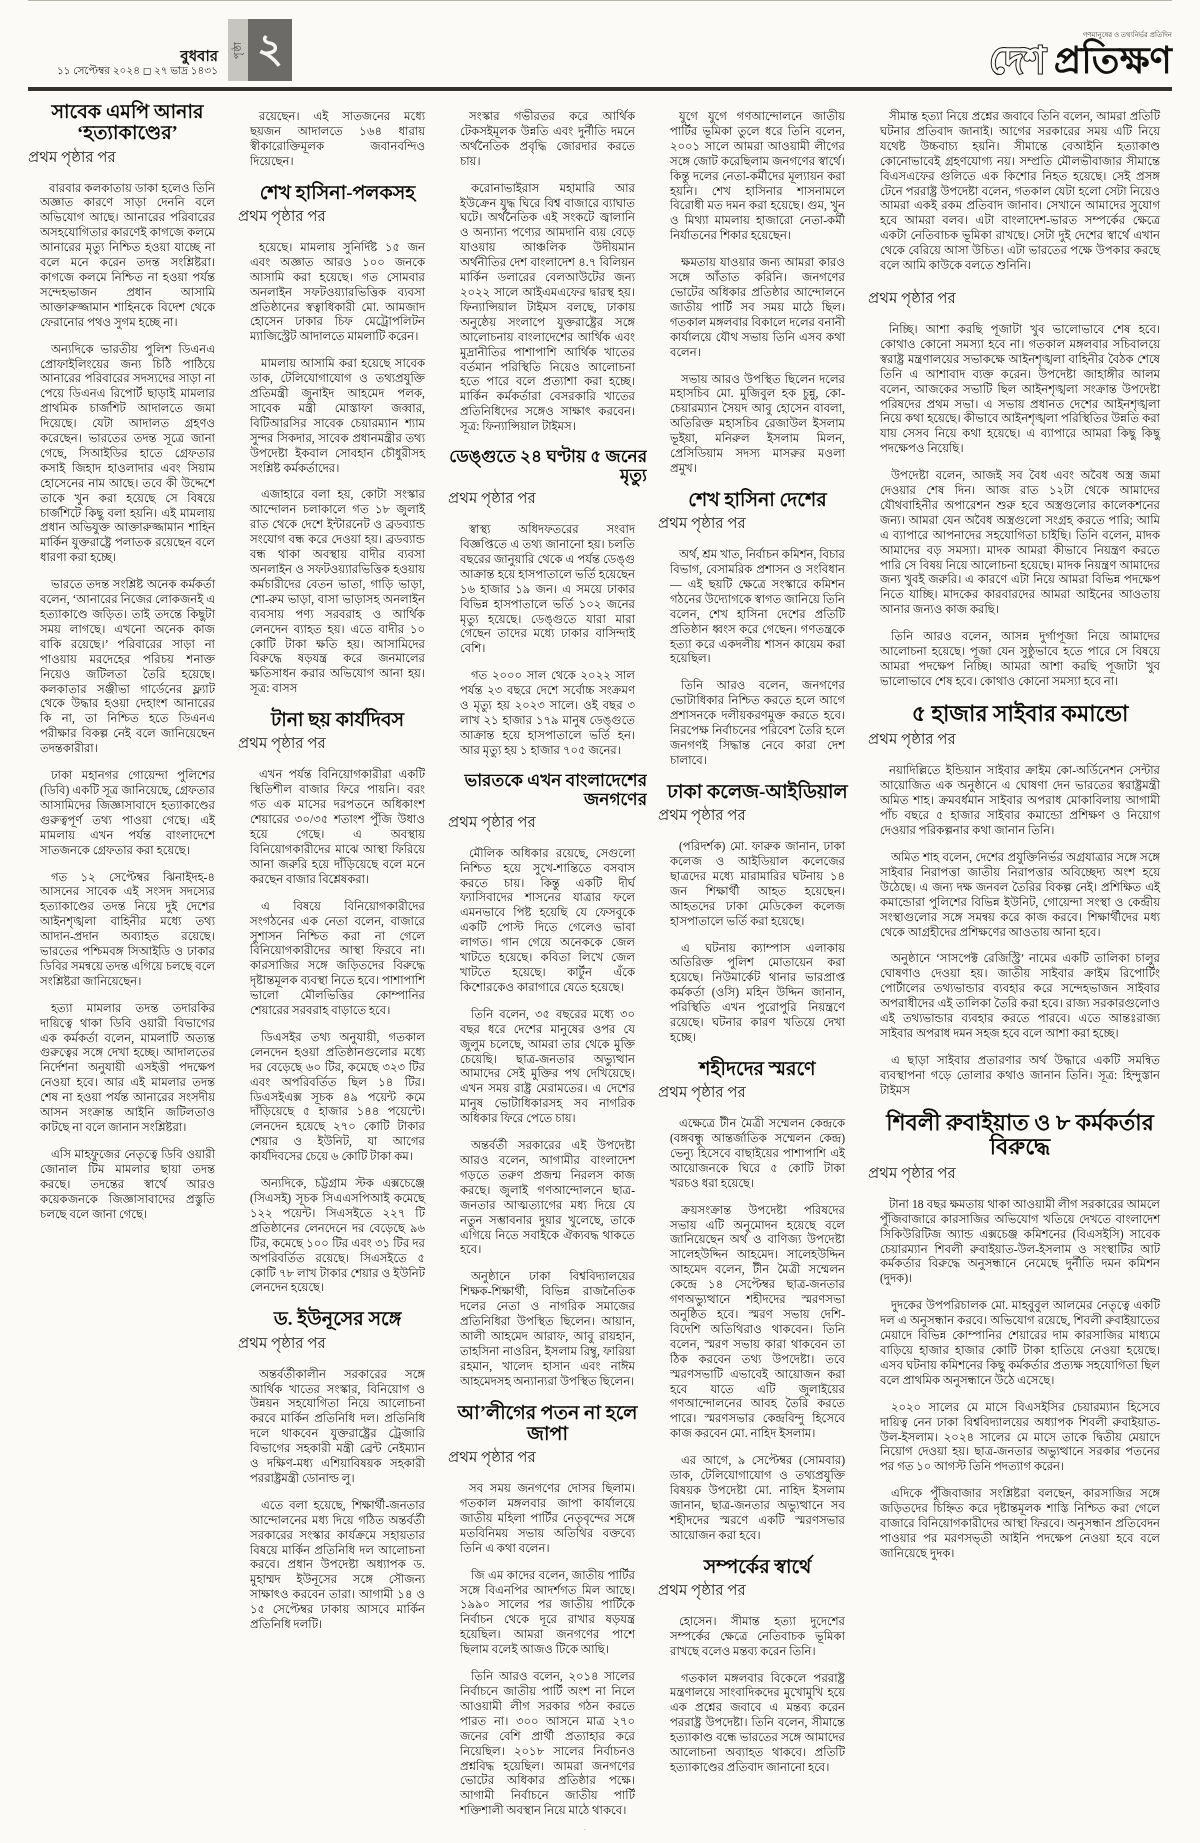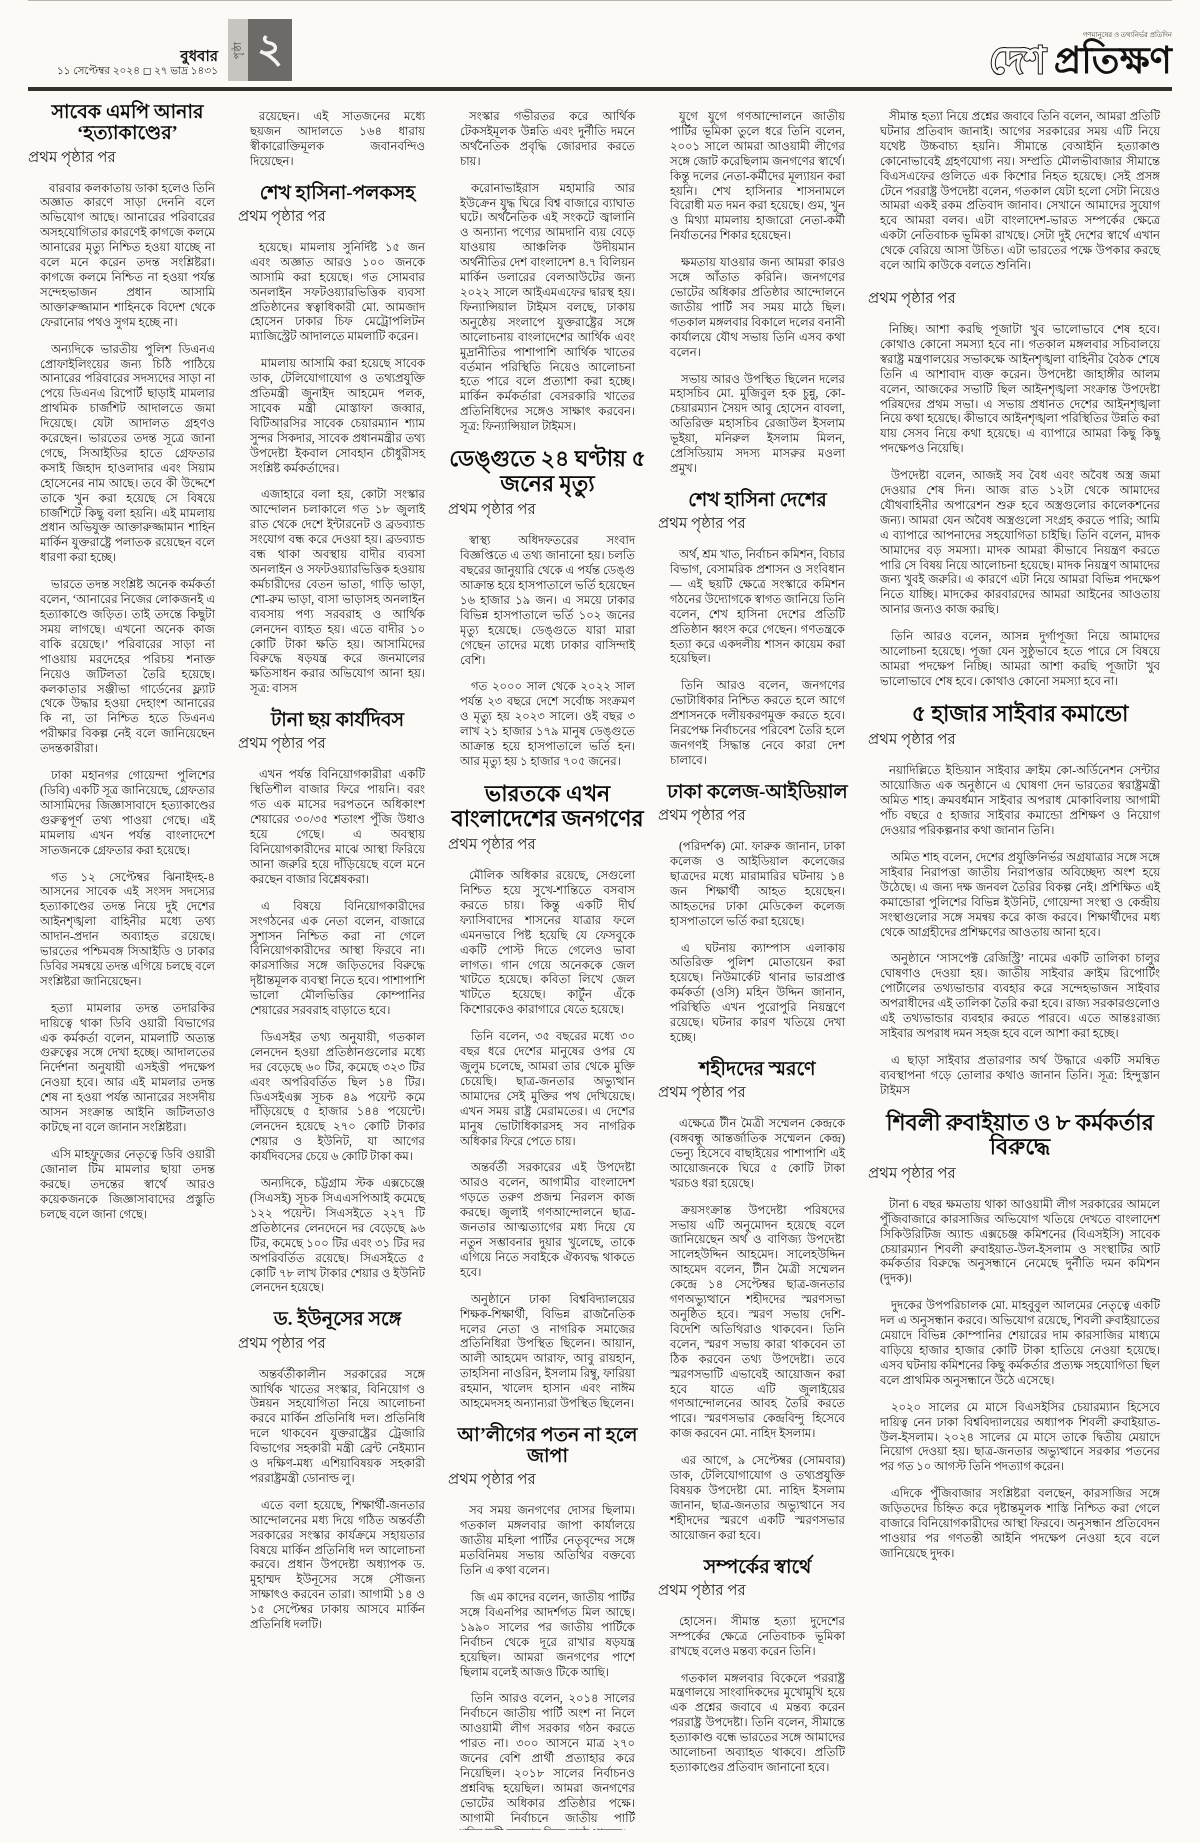--- a/index.html
+++ b/index.html
@@ -49,21 +49,21 @@
   .columns{
     display:flex;gap:11px;margin-top:7px;height:1732px;overflow:hidden;
   }
   .col{width:199px;flex:0 0 auto;overflow:hidden;height:100%;}
   .col.wide{width:auto;flex:1 1 auto;}
   article{margin-bottom:7px;}
   .headline{
     margin:3px 0 0 0;text-align:center;font-weight:bold;color:#0e0d0b;
     font-size:19px;line-height:1.12;
   }
-  .headline.sm{font-size:22px;}
+  .headline.sm{font-size:17px;text-align:right;}
   .headline.lg{font-size:22px;}
   .cont-label{
     text-align:left;font-size:15px;font-weight:normal;margin:1px 0 3px 0;color:#23211e;
   }
   .article-body{font-size:11.6px;line-height:14.9px;text-align:justify;}
   .article-body p{margin:12px;text-indent:11px;}
   .article-body p:first-child{text-indent:9px;}
 </style>
 </head>
 <body>
@@ -242,22 +242,22 @@
             <p>নয়াদিল্লিতে ইন্ডিয়ান সাইবার ক্রাইম কো-অর্ডিনেশন সেন্টার আয়োজিত এক অনুষ্ঠানে এ ঘোষণা দেন ভারতের স্বরাষ্ট্রমন্ত্রী অমিত শাহ। ক্রমবর্ধমান সাইবার অপরাধ মোকাবিলায় আগামী পাঁচ বছরে ৫ হাজার সাইবার কমান্ডো প্রশিক্ষণ ও নিয়োগ দেওয়ার পরিকল্পনার কথা জানান তিনি।</p>
             <p>অমিত শাহ বলেন, দেশের প্রযুক্তিনির্ভর অগ্রযাত্রার সঙ্গে সঙ্গে সাইবার নিরাপত্তা জাতীয় নিরাপত্তার অবিচ্ছেদ্য অংশ হয়ে উঠেছে। এ জন্য দক্ষ জনবল তৈরির বিকল্প নেই। প্রশিক্ষিত এই কমান্ডোরা পুলিশের বিভিন্ন ইউনিট, গোয়েন্দা সংস্থা ও কেন্দ্রীয় সংস্থাগুলোর সঙ্গে সমন্বয় করে কাজ করবে। শিক্ষার্থীদের মধ্য থেকে আগ্রহীদের প্রশিক্ষণের আওতায় আনা হবে।</p>
             <p>অনুষ্ঠানে ‘সাসপেক্ট রেজিস্ট্রি’ নামের একটি তালিকা চালুর ঘোষণাও দেওয়া হয়। জাতীয় সাইবার ক্রাইম রিপোর্টিং পোর্টালের তথ্যভান্ডার ব্যবহার করে সন্দেহভাজন সাইবার অপরাধীদের এই তালিকা তৈরি করা হবে। রাজ্য সরকারগুলোও এই তথ্যভান্ডার ব্যবহার করতে পারবে। এতে আন্তঃরাজ্য সাইবার অপরাধ দমন সহজ হবে বলে আশা করা হচ্ছে।</p>
             <p>এ ছাড়া সাইবার প্রতারণার অর্থ উদ্ধারে একটি সমন্বিত ব্যবস্থাপনা গড়ে তোলার কথাও জানান তিনি। সূত্র: হিন্দুস্তান টাইমস</p>
           </div>
       </article>
       <article>
         <h2 class="headline lg">শিবলী রুবাইয়াত ও ৮ কর্মকর্তার বিরুদ্ধে</h2>
         <div class="cont-label">প্রথম পৃষ্ঠার পর</div>
         <div class="article-body">
-            <p>টানা 6 বছর ক্ষমতায় থাকা আওয়ামী লীগ সরকারের আমলে পুঁজিবাজারে কারসাজির অভিযোগ খতিয়ে দেখতে বাংলাদেশ সিকিউরিটিজ অ্যান্ড এক্সচেঞ্জ কমিশনের (বিএসইসি) সাবেক চেয়ারম্যান শিবলী রুবাইয়াত-উল-ইসলাম ও সংস্থাটির আট কর্মকর্তার বিরুদ্ধে অনুসন্ধানে নেমেছে দুর্নীতি দমন কমিশন (দুদক)।</p>
+            <p>টানা 18 বছর ক্ষমতায় থাকা আওয়ামী লীগ সরকারের আমলে পুঁজিবাজারে কারসাজির অভিযোগ খতিয়ে দেখতে বাংলাদেশ সিকিউরিটিজ অ্যান্ড এক্সচেঞ্জ কমিশনের (বিএসইসি) সাবেক চেয়ারম্যান শিবলী রুবাইয়াত-উল-ইসলাম ও সংস্থাটির আট কর্মকর্তার বিরুদ্ধে অনুসন্ধানে নেমেছে দুর্নীতি দমন কমিশন (দুদক)।</p>
             <p>দুদকের উপপরিচালক মো. মাহবুবুল আলমের নেতৃত্বে একটি দল এ অনুসন্ধান করবে। অভিযোগ রয়েছে, শিবলী রুবাইয়াতের মেয়াদে বিভিন্ন কোম্পানির শেয়ারের দাম কারসাজির মাধ্যমে বাড়িয়ে হাজার হাজার কোটি টাকা হাতিয়ে নেওয়া হয়েছে। এসব ঘটনায় কমিশনের কিছু কর্মকর্তার প্রত্যক্ষ সহযোগিতা ছিল বলে প্রাথমিক অনুসন্ধানে উঠে এসেছে।</p>
             <p>২০২০ সালের মে মাসে বিএসইসির চেয়ারম্যান হিসেবে দায়িত্ব নেন ঢাকা বিশ্ববিদ্যালয়ের অধ্যাপক শিবলী রুবাইয়াত-উল-ইসলাম। ২০২৪ সালের মে মাসে তাকে দ্বিতীয় মেয়াদে নিয়োগ দেওয়া হয়। ছাত্র-জনতার অভ্যুত্থানে সরকার পতনের পর গত ১০ আগস্ট তিনি পদত্যাগ করেন।</p>
-            <p>এদিকে পুঁজিবাজার সংশ্লিষ্টরা বলছেন, কারসাজির সঙ্গে জড়িতদের চিহ্নিত করে দৃষ্টান্তমূলক শাস্তি নিশ্চিত করা গেলে বাজারে বিনিয়োগকারীদের আস্থা ফিরবে। অনুসন্ধান প্রতিবেদন পাওয়ার পর গণতন্তী আইনি পদক্ষেপ নেওয়া হবে বলে জানিয়েছে দুদক।</p>
+            <p>এদিকে পুঁজিবাজার সংশ্লিষ্টরা বলছেন, কারসাজির সঙ্গে জড়িতদের চিহ্নিত করে দৃষ্টান্তমূলক শাস্তি নিশ্চিত করা গেলে বাজারে বিনিয়োগকারীদের আস্থা ফিরবে। অনুসন্ধান প্রতিবেদন পাওয়ার পর মরণসভ্তী আইনি পদক্ষেপ নেওয়া হবে বলে জানিয়েছে দুদক।</p>
           </div>
       </article>
     </section>
 
   </main>
 </div>
 
 </body></html>

